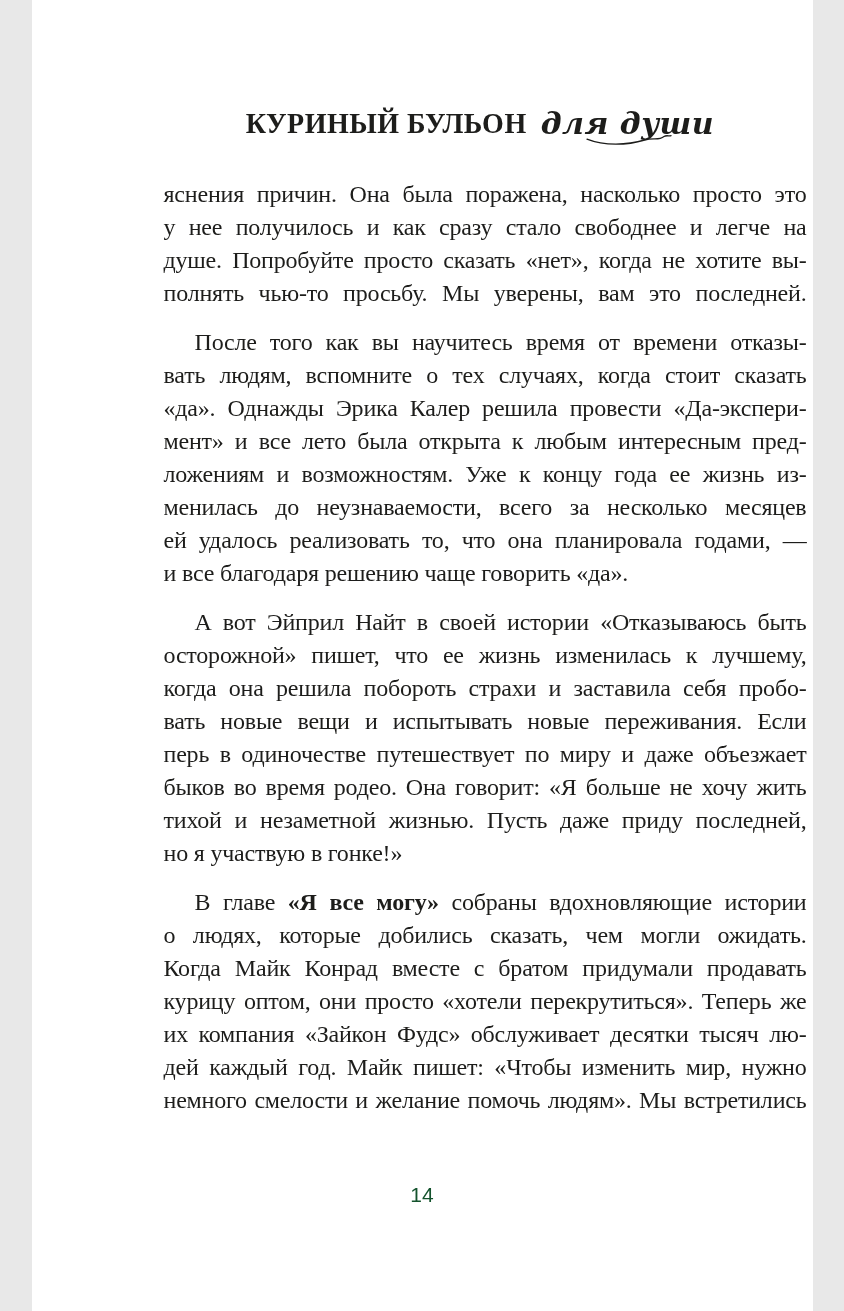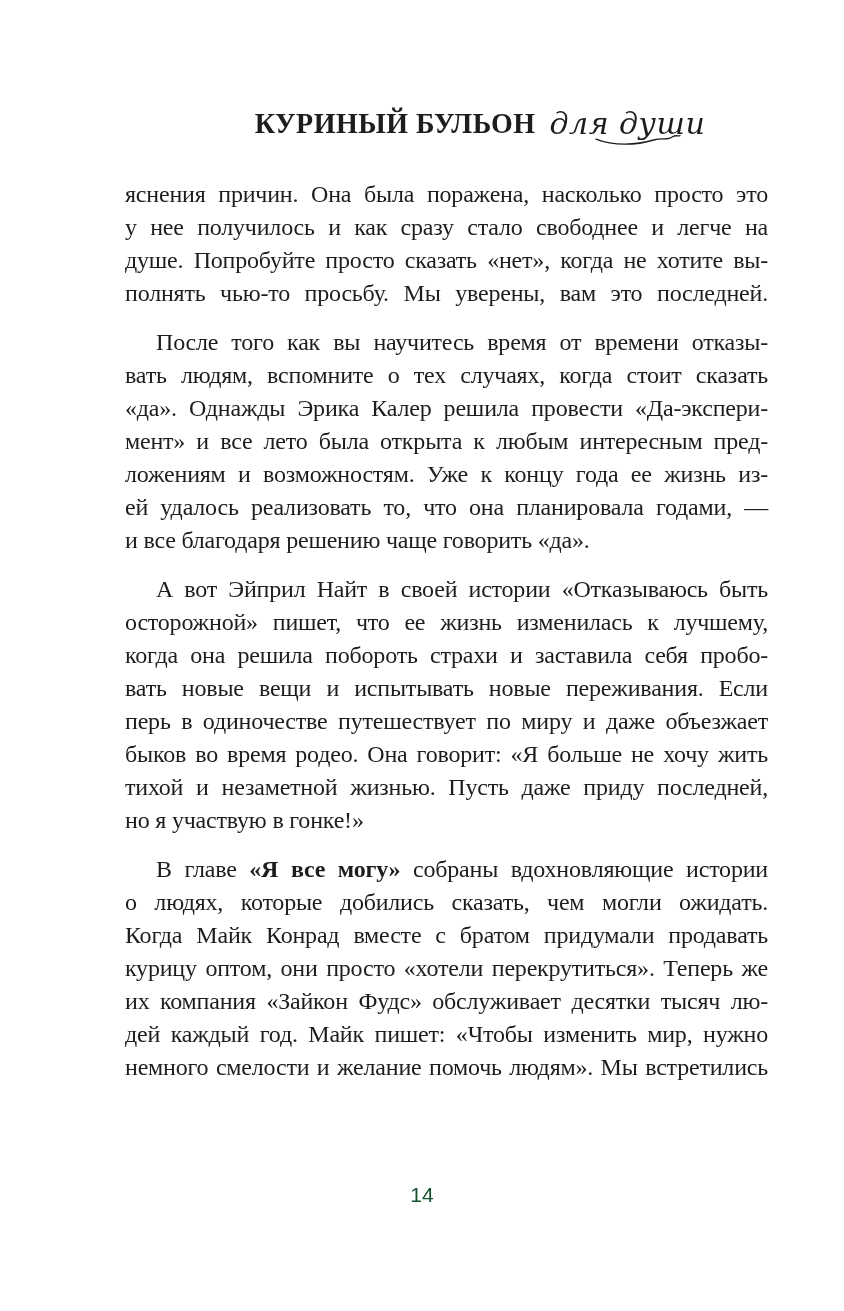--- a/index.html
+++ b/index.html
@@ -1,18 +1,18 @@
 <!DOCTYPE html>
 <html><head>
 <meta charset="utf-8">
 <style>
   html, body { margin: 0; padding: 0; background: #e8e8e8; }
   .page {
     position: relative;
-    width: 844px;
+    width: 781px;
     height: 1311px;
     margin: 0 auto;
     background: #ffffff;
     color: #1d1d1b;
     font-family: "Liberation Serif", serif;
     overflow: hidden;
   }
   
   .header {
     position: absolute;
@@ -31,35 +31,36 @@
     letter-spacing: 0.5px;
     transform: scaleY(1.08);
     transform-origin: bottom;
   }
   .header-script-wrap { position: relative; display: inline-block; }
   .header-script {
     font-family: "DejaVu Serif", serif;
     font-style: italic;
     font-size: 30px;
     letter-spacing: 0.5px;
+    font-weight: bold;
   }
   .flourish {
     position: absolute;
     left: 42px;
     bottom: -6px;
     width: 92px;
     height: 14px;
   }
   .flourish path { stroke: #1d1d1b; stroke-width: 1.5; fill: none; stroke-linecap: round; }
 
   
   .text-block {
     position: absolute;
     top: 178px;
-    left: 125px;
+    left: 132px;
     width: 643px;
     font-size: 24px;
     line-height: 33px;
     letter-spacing: -0.2px;
   }
   .paragraph { margin: 0; }
   .line {
     text-align: justify;
     text-align-last: justify;
     white-space: nowrap;
@@ -103,20 +104,21 @@
       <div class="line">душе. Попробуйте просто сказать «нет», когда не хотите вы-</div>
       <div class="line">полнять чью-то просьбу. Мы уверены, вам это последней.</div>
     </div>
 
     <div class="paragraph">
       <div class="line indent">После того как вы научитесь время от времени отказы-</div>
       <div class="line">вать людям, вспомните о тех случаях, когда стоит сказать</div>
       <div class="line">«да». Однажды Эрика Калер решила провести «Да-экспери-</div>
       <div class="line">мент» и все лето была открыта к любым интересным пред-</div>
       <div class="line">ложениям и возможностям. Уже к концу года ее жизнь из-</div>
+      <div class="line">менилась до неузнаваемости, всего за несколько месяцев</div>
       <div class="line">ей удалось реализовать то, что она планировала годами, —</div>
       <div class="line left">и все благодаря решению чаще говорить «да».</div>
     </div>
 
     <div class="paragraph">
       <div class="line indent">А вот Эйприл Найт в своей истории «Отказываюсь быть</div>
       <div class="line">осторожной» пишет, что ее жизнь изменилась к лучшему,</div>
       <div class="line">когда она решила побороть страхи и заставила себя пробо-</div>
       <div class="line">вать новые вещи и испытывать новые переживания. Если</div>
       <div class="line">перь в одиночестве путешествует по миру и даже объезжает</div>

